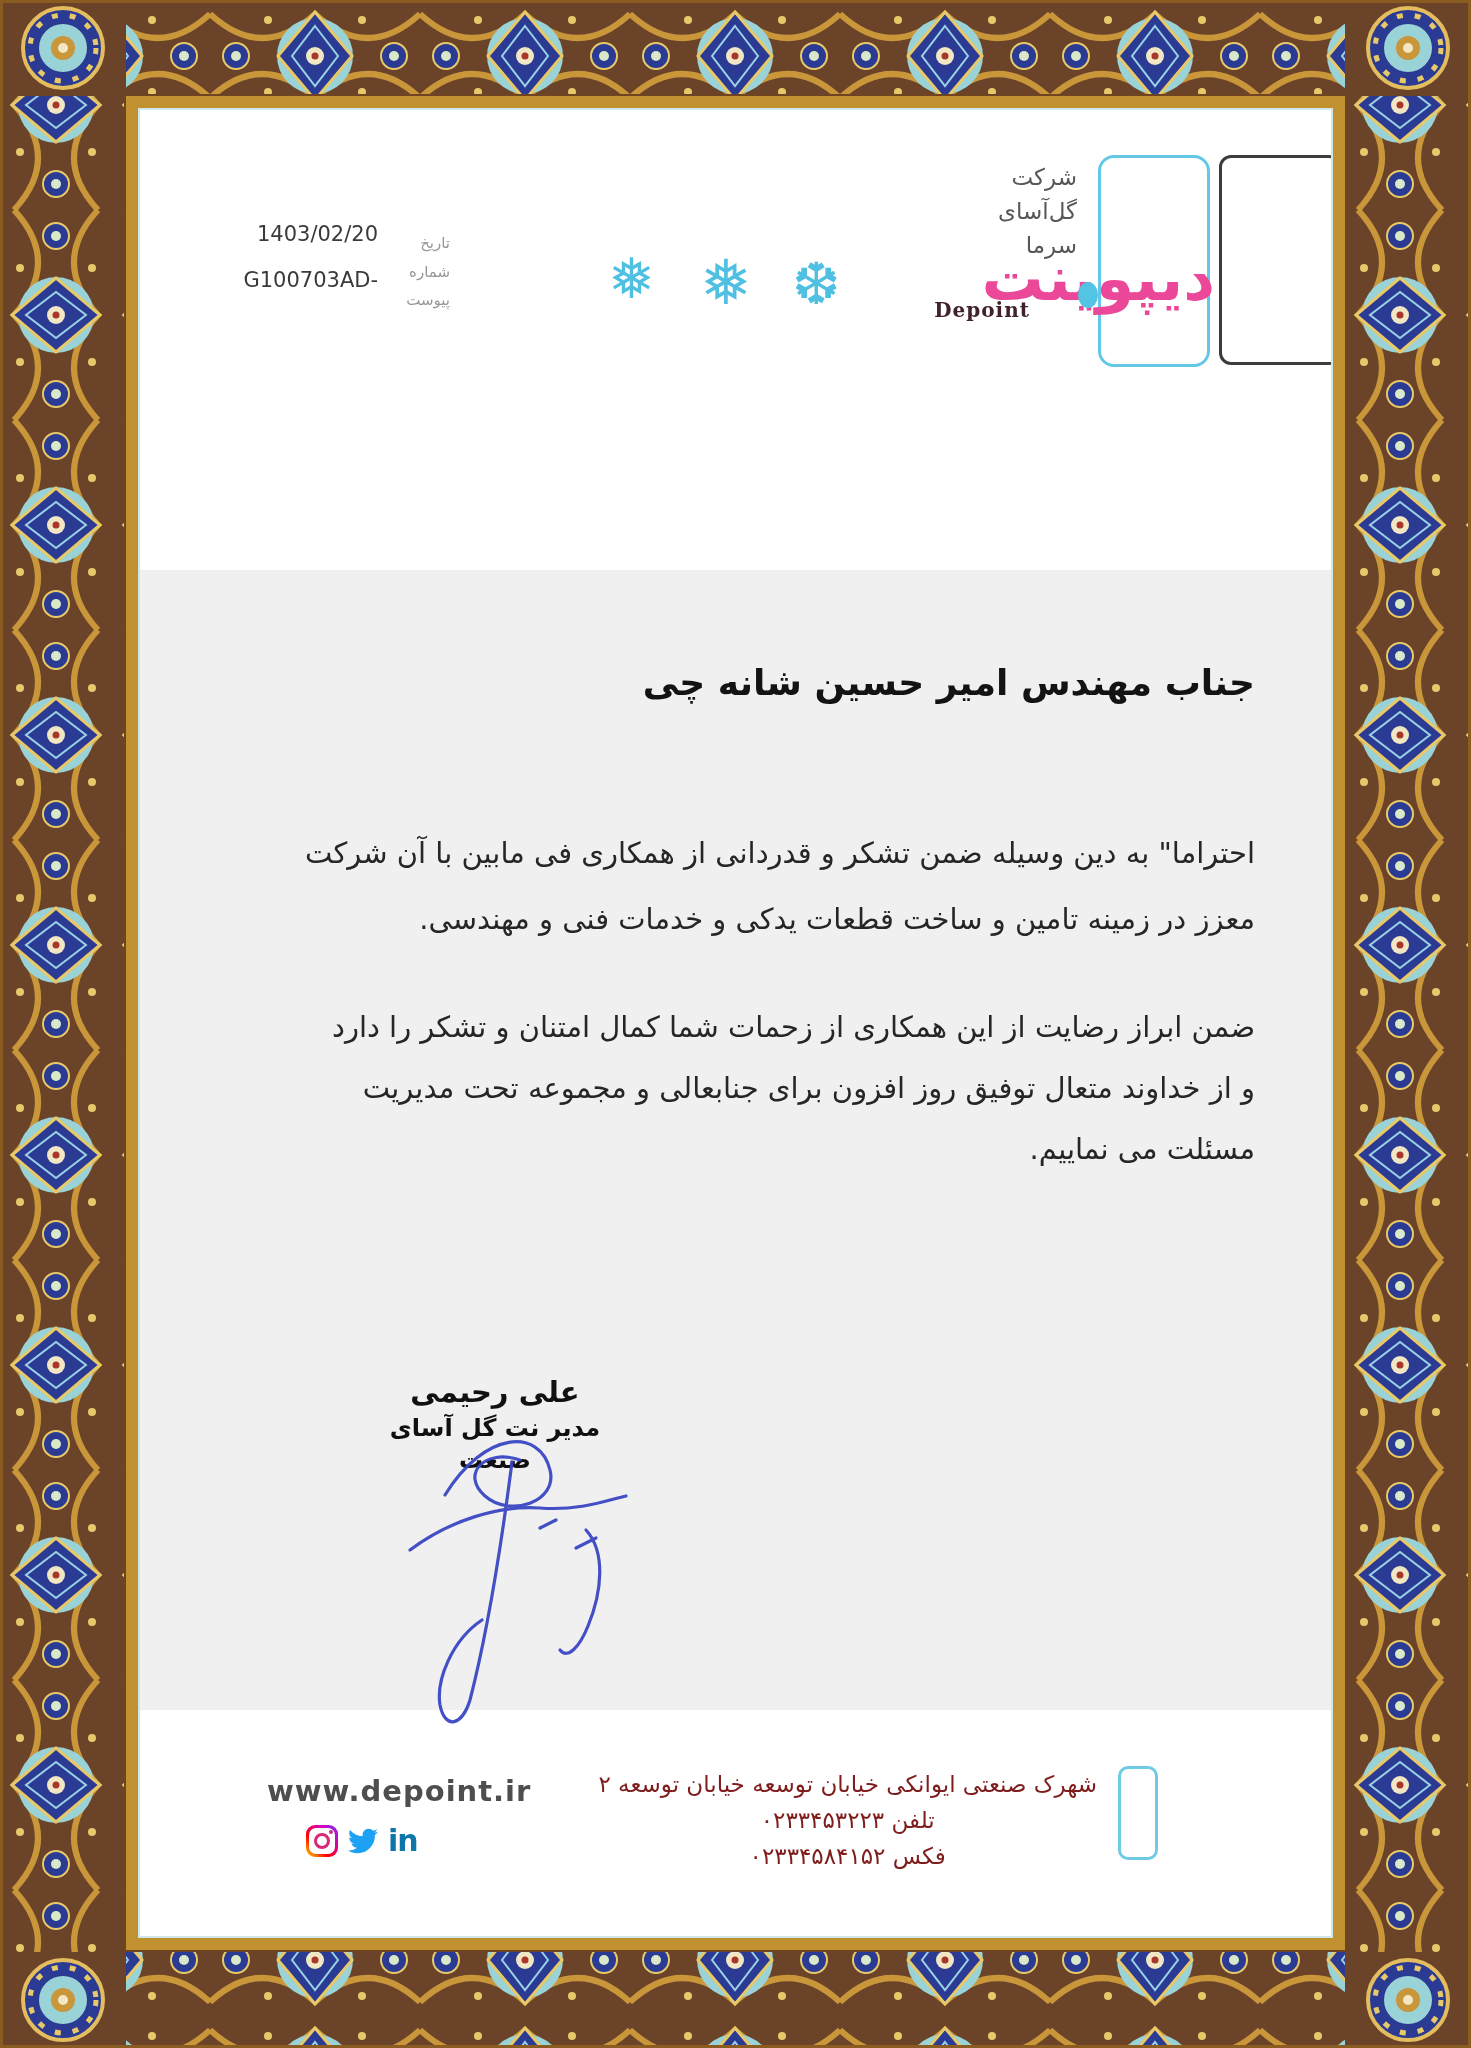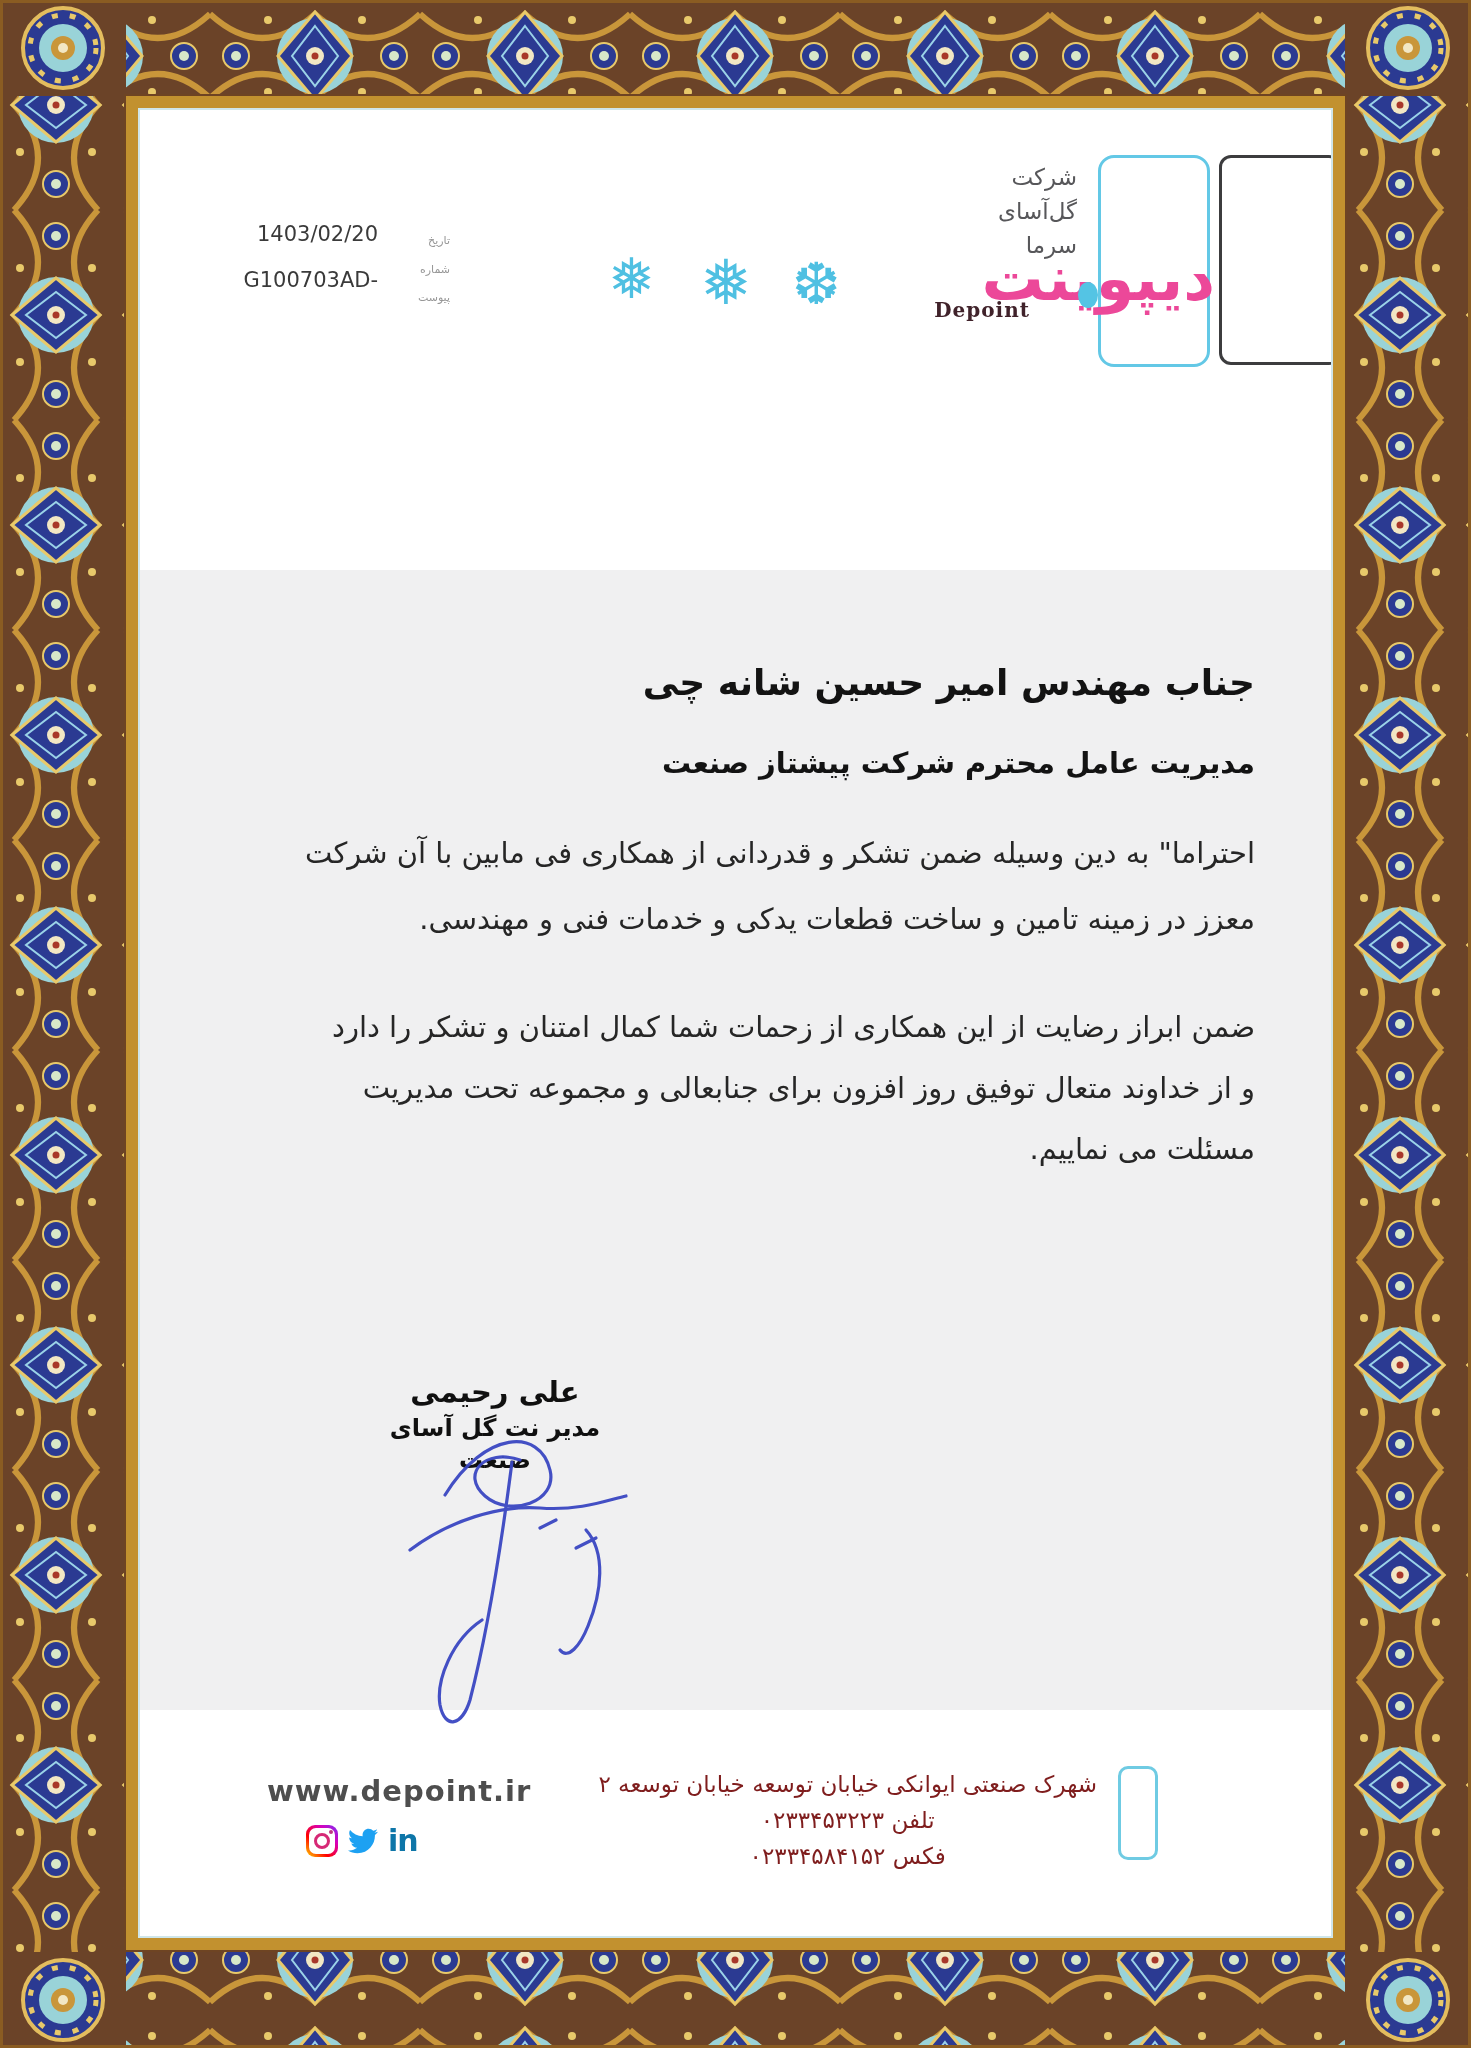--- a/index.html
+++ b/index.html
@@ -6,21 +6,21 @@
     font-family:"DejaVu Sans",sans-serif;background:#e9dfc6;}
   #stage{position:relative;width:1471px;height:2048px;}
   #border-svg{position:absolute;left:0;top:0;z-index:0;}
   .frame{position:absolute;left:124px;top:94px;width:1223px;height:1858px;
     background:#c2912f;border:2px solid #6e4423;box-sizing:border-box;z-index:1;}
   .page{position:absolute;left:140px;top:110px;width:1191px;height:1826px;
     background:#ffffff;z-index:2;overflow:hidden;
     box-shadow:0 0 0 2px #cfe6ea;}
   
   .meta-val{position:absolute;text-align:right;font-size:21px;color:#3a3a3a;direction:ltr;}
-  .meta-lab{position:absolute;font-size:11px;color:#979797;direction:rtl;width:70px;text-align:right;}
+  .meta-lab{position:absolute;font-size:15px;color:#979797;direction:rtl;width:70px;text-align:right;}
   .v-date{left:55px;width:183px;top:112px;}
   .v-num{left:45px;width:193px;top:158px;}
   .l-date{left:240px;top:124px;}
   .l-num{left:240px;top:153px;}
   .l-att{left:240px;top:181px;}
   .snow{position:absolute;color:#4fc0e2;top:136px;}
   .snow1{left:468px;font-size:56px;}
   .snow2{left:560px;font-size:62px;}
   .snow3{left:652px;font-size:58px;top:140px;}
   .company-lines{position:absolute;right:254px;top:50px;direction:rtl;text-align:right;
@@ -137,21 +137,20 @@
     <div class="logo-blue-box"></div>
     <div class="logo-dark-box"></div>
     <div class="logo-fa">
       <span>دیپوینت</span>
       <span class="logo-dot"></span>
     </div>
     <div class="logo-en">Depoint</div>
 
     <div class="gray-body"></div>
     <div class="rtl-line h-name">جناب مهندس امیر حسین شانه چی</div>
-    <div class="rtl-line h-title">مدیریت عامل محترم شرکت پیشتاز صنعت</div>
     <div class="rtl-line body-line p1l1">احتراما" به دین وسیله ضمن تشکر و قدردانی از همکاری فی مابین با آن شرکت</div>
     <div class="rtl-line body-line p2l1">ضمن ابراز رضایت از این همکاری از زحمات شما کمال امتنان و تشکر را دارد</div>
     <div class="rtl-line body-line p1l2">معزز در زمینه تامین و ساخت قطعات یدکی و خدمات فنی و مهندسی.</div>
     <div class="rtl-line body-line p2l2">و از خداوند متعال توفیق روز افزون برای جنابعالی و مجموعه تحت مدیریت</div>
     <div class="rtl-line body-line p2l3">مسئلت می نماییم.</div>
 
     <div class="sig-block">
       <div class="sig-name">علی رحیمی</div>
       <div class="sig-title">مدیر نت گل آسای صنعت</div>
     </div>

